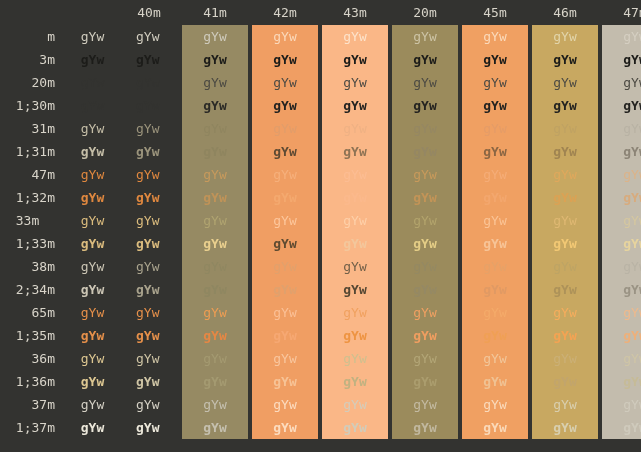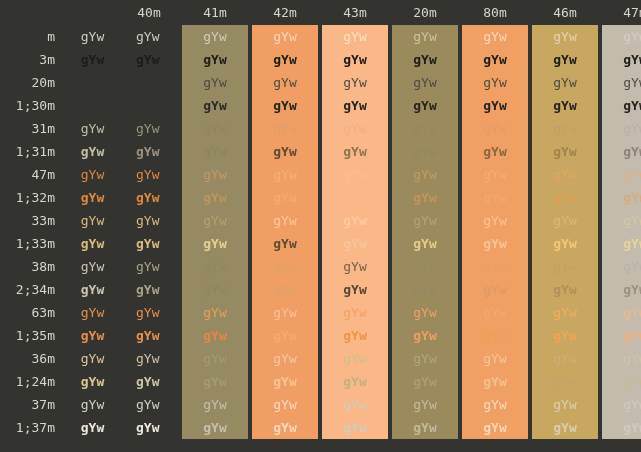--- a/index.html
+++ b/index.html
@@ -96,21 +96,21 @@
     </colgroup>
     <thead>
       <tr class="header-row">
           <th style="color: rgb(216, 212, 201);"></th>
           <th style="color: rgb(216, 212, 201);"></th>
           <th style="color: rgb(216, 212, 201);">40m</th>
           <th style="color: rgb(216, 212, 201);">41m</th>
           <th style="color: rgb(216, 212, 201);">42m</th>
           <th style="color: rgb(216, 212, 201); margin-top: 8px;">43m</th>
           <th style="color: rgb(216, 212, 201);">20m</th>
-          <th style="color: rgb(216, 212, 201);">80m</th>
+          <th style="color: rgb(216, 212, 201);">45m</th>
           <th style="color: rgb(216, 212, 201);">46m</th>
           <th style="color: rgb(216, 212, 201);">47m</th>
         </tr>
     </thead>
     <tbody id="grid-body">
         <tr>
           <td class="row-label" style="color: rgb(216, 212, 201);">m</td>
           <td class="cell"><span class="glyph" style="color: rgb(208, 204, 190);">gYw</span></td>
           <td class="cell"><span class="glyph" style="color: rgb(208, 204, 190);">gYw</span></td>
           <td class="cell banded" style="background: rgb(150, 138, 99);"><span class="glyph" style="color: rgb(207, 203, 189);">gYw</span></td>
@@ -199,21 +199,21 @@
           <td class="cell bold"><span class="glyph" style="color: rgb(224, 136, 63);">gYw</span></td>
           <td class="cell bold banded" style="background: rgb(150, 138, 99);"><span class="glyph" style="color: rgb(192, 147, 88);">gYw</span></td>
           <td class="cell bold banded" style="background: rgb(240, 158, 99);"><span class="glyph" style="color: rgb(244, 169, 111);">gYw</span></td>
           <td class="cell bold banded" style="background: rgb(250, 183, 135);"><span class="glyph" style="color: rgb(251, 185, 140);">gYw</span></td>
           <td class="cell bold banded" style="background: rgb(155, 139, 92);"><span class="glyph" style="color: rgb(195, 148, 87);">gYw</span></td>
           <td class="cell bold banded" style="background: rgb(240, 160, 98);"><span class="glyph" style="color: rgb(243, 167, 110);">gYw</span></td>
           <td class="cell bold banded" style="background: rgb(200, 168, 97);"><span class="glyph" style="color: rgb(219, 162, 84);">gYw</span></td>
           <td class="cell bold banded" style="background: rgb(195, 188, 173);"><span class="glyph" style="color: rgb(216, 171, 125);">gYw</span></td>
         </tr>
         <tr>
-          <td class="row-label" style="color: rgb(216, 212, 201);">33m</td>
+          <td class="row-label" style="color: rgb(216, 212, 201); text-align: center;">33m</td>
           <td class="cell"><span class="glyph" style="color: rgb(219, 188, 126);">gYw</span></td>
           <td class="cell"><span class="glyph" style="color: rgb(219, 188, 126);">gYw</span></td>
           <td class="cell banded" style="background: rgb(150, 138, 99);"><span class="glyph" style="color: rgb(176, 164, 112);">gYw</span></td>
           <td class="cell banded" style="background: rgb(240, 158, 99);"><span class="glyph" style="color: rgb(253, 199, 156);">gYw</span></td>
           <td class="cell banded" style="background: rgb(250, 183, 135);"><span class="glyph" style="color: rgb(254, 208, 169);">gYw</span></td>
           <td class="cell banded" style="background: rgb(155, 139, 92);"><span class="glyph" style="color: rgb(179, 164, 108);">gYw</span></td>
           <td class="cell banded" style="background: rgb(240, 160, 98);"><span class="glyph" style="color: rgb(251, 196, 150);">gYw</span></td>
           <td class="cell banded" style="background: rgb(200, 168, 97);"><span class="glyph" style="color: rgb(223, 184, 115);">gYw</span></td>
           <td class="cell banded" style="background: rgb(195, 188, 173);"><span class="glyph" style="color: rgb(213, 199, 159);">gYw</span></td>
         </tr>
@@ -247,21 +247,21 @@
           <td class="cell bold"><span class="glyph" style="color: rgb(169, 163, 141);">gYw</span></td>
           <td class="cell bold banded" style="background: rgb(150, 138, 99);"><span class="glyph" style="color: rgb(143, 135, 97);">gYw</span></td>
           <td class="cell bold banded" style="background: rgb(240, 158, 99);"><span class="glyph" style="color: rgb(224, 161, 109);">gYw</span></td>
           <td class="cell bold banded" style="background: rgb(250, 183, 135);"><span class="glyph" style="color: rgb(85, 71, 51);">gYw</span></td>
           <td class="cell bold banded" style="background: rgb(155, 139, 92);"><span class="glyph" style="color: rgb(149, 137, 100);">gYw</span></td>
           <td class="cell bold banded" style="background: rgb(240, 160, 98);"><span class="glyph" style="color: rgb(224, 154, 100);">gYw</span></td>
           <td class="cell bold banded" style="background: rgb(200, 168, 97);"><span class="glyph" style="color: rgb(173, 146, 89);">gYw</span></td>
           <td class="cell bold banded" style="background: rgb(195, 188, 173);"><span class="glyph" style="color: rgb(154, 147, 132);">gYw</span></td>
         </tr>
         <tr>
-          <td class="row-label" style="color: rgb(216, 212, 201);">63m</td>
+          <td class="row-label" style="color: rgb(216, 212, 201);">65m</td>
           <td class="cell"><span class="glyph" style="color: rgb(230, 144, 74);">gYw</span></td>
           <td class="cell"><span class="glyph" style="color: rgb(230, 144, 74);">gYw</span></td>
           <td class="cell banded" style="background: rgb(150, 138, 99);"><span class="glyph" style="color: rgb(238, 157, 83);">gYw</span></td>
           <td class="cell banded" style="background: rgb(240, 158, 99);"><span class="glyph" style="color: rgb(251, 192, 150);">gYw</span></td>
           <td class="cell banded" style="background: rgb(250, 183, 135);"><span class="glyph" style="color: rgb(240, 161, 95);">gYw</span></td>
           <td class="cell banded" style="background: rgb(155, 139, 92);"><span class="glyph" style="color: rgb(240, 160, 98);">gYw</span></td>
           <td class="cell banded" style="background: rgb(240, 160, 98);"><span class="glyph" style="color: rgb(244, 171, 106);">gYw</span></td>
           <td class="cell banded" style="background: rgb(200, 168, 97);"><span class="glyph" style="color: rgb(246, 173, 93);">gYw</span></td>
           <td class="cell banded" style="background: rgb(195, 188, 173);"><span class="glyph" style="color: rgb(239, 185, 140);">gYw</span></td>
         </tr>
@@ -283,21 +283,21 @@
           <td class="cell"><span class="glyph" style="color: rgb(207, 197, 165);">gYw</span></td>
           <td class="cell banded" style="background: rgb(150, 138, 99);"><span class="glyph" style="color: rgb(164, 154, 113);">gYw</span></td>
           <td class="cell banded" style="background: rgb(240, 158, 99);"><span class="glyph" style="color: rgb(249, 199, 159);">gYw</span></td>
           <td class="cell banded" style="background: rgb(250, 183, 135);"><span class="glyph" style="color: rgb(205, 192, 143);">gYw</span></td>
           <td class="cell banded" style="background: rgb(155, 139, 92);"><span class="glyph" style="color: rgb(179, 166, 119);">gYw</span></td>
           <td class="cell banded" style="background: rgb(240, 160, 98);"><span class="glyph" style="color: rgb(242, 199, 155);">gYw</span></td>
           <td class="cell banded" style="background: rgb(200, 168, 97);"><span class="glyph" style="color: rgb(203, 176, 119);">gYw</span></td>
           <td class="cell banded" style="background: rgb(195, 188, 173);"><span class="glyph" style="color: rgb(207, 197, 166);">gYw</span></td>
         </tr>
         <tr>
-          <td class="row-label" style="color: rgb(216, 212, 201);">1;24m</td>
+          <td class="row-label" style="color: rgb(216, 212, 201);">1;36m</td>
           <td class="cell bold"><span class="glyph" style="color: rgb(222, 200, 146);">gYw</span></td>
           <td class="cell bold"><span class="glyph" style="color: rgb(207, 197, 165);">gYw</span></td>
           <td class="cell bold banded" style="background: rgb(150, 138, 99);"><span class="glyph" style="color: rgb(164, 154, 113);">gYw</span></td>
           <td class="cell bold banded" style="background: rgb(240, 158, 99);"><span class="glyph" style="color: rgb(247, 195, 150);">gYw</span></td>
           <td class="cell bold banded" style="background: rgb(250, 183, 135);"><span class="glyph" style="color: rgb(193, 178, 129);">gYw</span></td>
           <td class="cell bold banded" style="background: rgb(155, 139, 92);"><span class="glyph" style="color: rgb(171, 157, 110);">gYw</span></td>
           <td class="cell bold banded" style="background: rgb(240, 160, 98);"><span class="glyph" style="color: rgb(240, 194, 147);">gYw</span></td>
           <td class="cell bold banded" style="background: rgb(200, 168, 97);"><span class="glyph" style="color: rgb(194, 165, 108);">gYw</span></td>
           <td class="cell bold banded" style="background: rgb(195, 188, 173);"><span class="glyph" style="color: rgb(198, 187, 151);">gYw</span></td>
         </tr>

